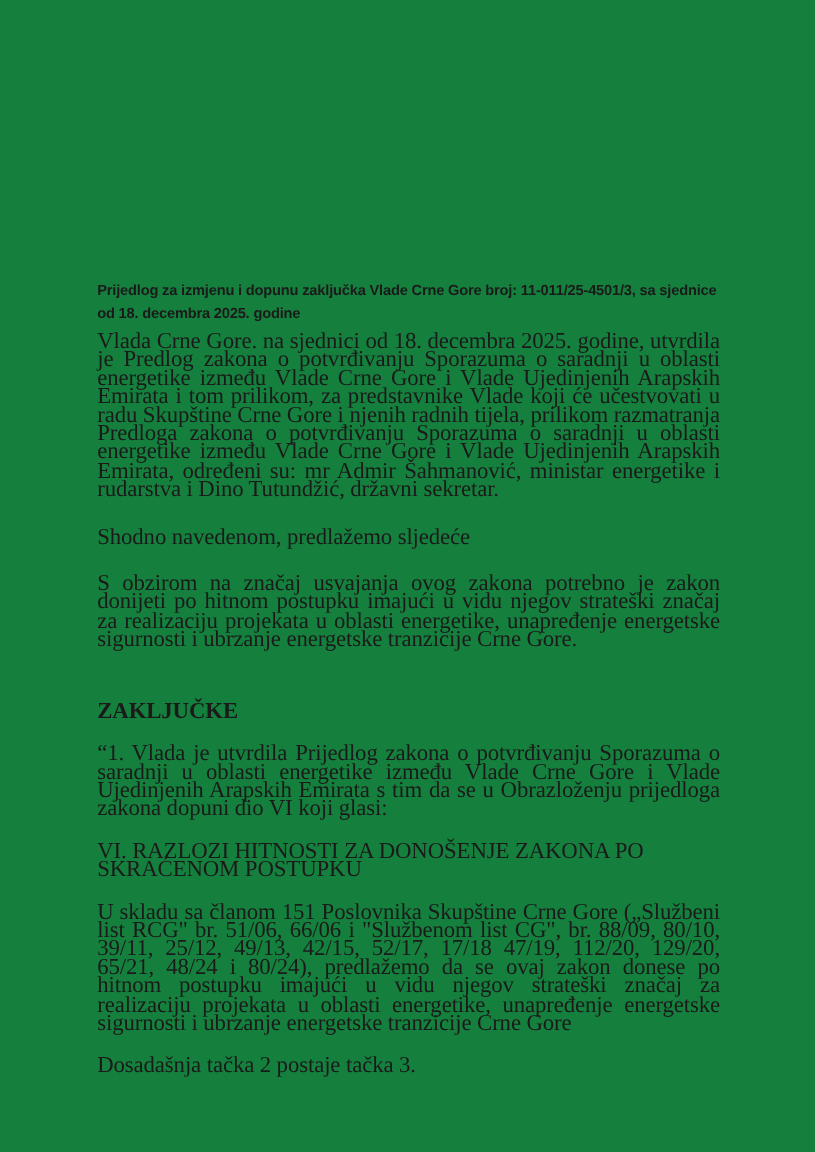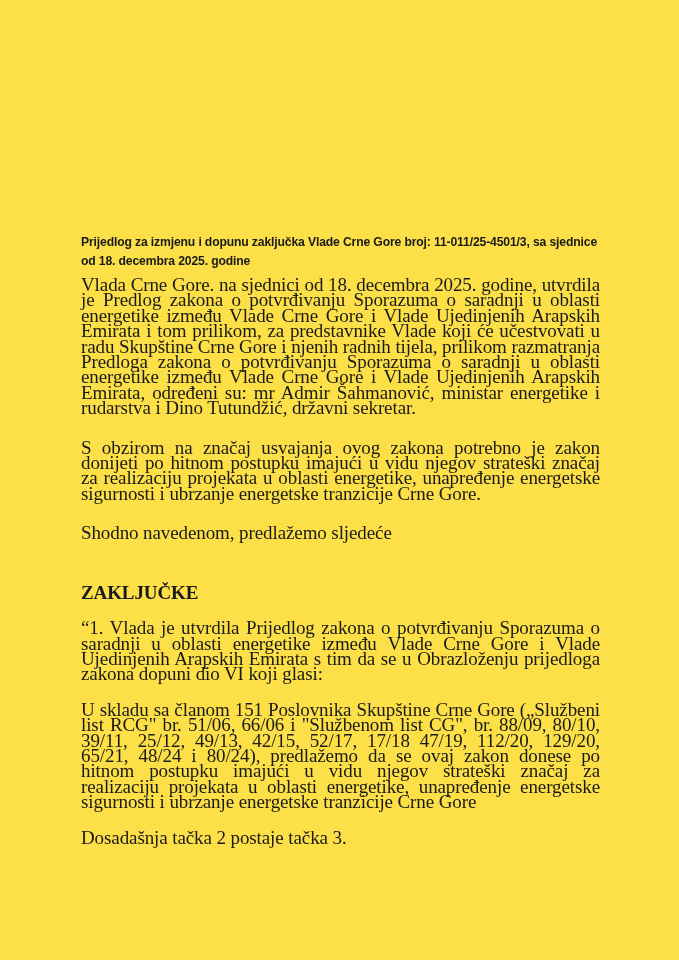--- a/index.html
+++ b/index.html
@@ -1,45 +1,46 @@
 <!DOCTYPE html>
 <html><head>
 <meta charset="utf-8">
 <style>
   html, body { margin: 0; padding: 0; background: #ffffff; }
   body { width: 679px; height: 960px; position: relative; overflow: hidden; color: #1a1a1a; }
-  .page { position: absolute; left: 0; top: 0; width: 679px; height: 960px; background: #fde047; }
+  .page { position: absolute; left: 0; top: 0; width: 679px; height: 960px; background: #15803d; }
   .content { position: absolute; left: 81px; top: 233px; width: 519px; }
   .title { font-family: "Liberation Sans", sans-serif; font-weight: bold; font-size: 12.2px; line-height: 19px; margin: 0 0 6px 0; letter-spacing: -0.15px; }
   .serif { font-family: "Liberation Serif", serif; font-size: 19px; line-height: 15.4px; letter-spacing: -0.1px; }
   p { margin: 0; }
   .justify { text-align: justify; }
   .gap-lg { margin-top: 24px; }
   .gap-md { margin-top: 20px; }
   .heading-center { text-align: left; font-weight: bold; margin-top: 44px; margin-bottom: 5px; }
 </style>
 </head>
 <body>
 
 <div class="page">
   <div class="content">
 
     <p class="title">Prijedlog za izmjenu i dopunu zaključka Vlade Crne Gore broj: 11-011/25-4501/3, sa sjednice od 18. decembra 2025. godine</p>
 
     <p class="serif justify">Vlada Crne Gore. na sjednici od 18. decembra 2025. godine, utvrdila je Predlog zakona o potvrđivanju Sporazuma o saradnji u oblasti energetike između Vlade Crne Gore i Vlade Ujedinjenih Arapskih Emirata i tom prilikom, za predstavnike Vlade koji će učestvovati u radu Skupštine Crne Gore i njenih radnih tijela, prilikom razmatranja  Predloga zakona o potvrđivanju Sporazuma o saradnji u oblasti energetike između Vlade Crne Gore i Vlade Ujedinjenih Arapskih Emirata, određeni su: mr Admir Šahmanović, ministar energetike i rudarstva i Dino Tutundžić, državni sekretar.</p>
 
+    <p class="serif gap-lg">Shodno navedenom, predlažemo sljedeće</p>
+
     <p class="serif justify gap-lg">S obzirom na značaj usvajanja ovog zakona potrebno je zakon donijeti po hitnom postupku imajući u vidu njegov strateški značaj za realizaciju projekata u oblasti energetike, unapređenje energetske sigurnosti i ubrzanje energetske tranzicije Crne Gore.</p>
-
-    <p class="serif gap-lg">Shodno navedenom, predlažemo sljedeće</p>
 
     <p class="serif heading-center">ZAKLJUČKE</p>
 
 
     <p class="serif justify gap-md">“1. Vlada je utvrdila Prijedlog zakona o potvrđivanju Sporazuma o saradnji u oblasti energetike između Vlade Crne Gore i Vlade Ujedinjenih Arapskih Emirata s tim da se u Obrazloženju prijedloga zakona dopuni dio VI koji glasi:</p>
 
+    <p class="serif gap-md">VI. RAZLOZI HITNOSTI ZA DONOŠENJE ZAKONA PO SKRAĆENOM POSTUPKU</p>
 
     <p class="serif justify gap-md">U skladu sa članom 151 Poslovnika Skupštine Crne Gore („Službeni list RCG" br. 51/06, 66/06 i "Službenom list CG", br. 88/09, 80/10, 39/11, 25/12, 49/13, 42/15, 52/17, 17/18 47/19, 112/20, 129/20, 65/21, 48/24 i 80/24), predlažemo da se ovaj zakon donese po hitnom postupku imajući u vidu njegov strateški značaj za realizaciju projekata u oblasti energetike, unapređenje energetske sigurnosti i ubrzanje energetske tranzicije Crne Gore</p>
 
 
 
     <p class="serif gap-md">Dosadašnja tačka 2 postaje tačka 3.</p>
 
   </div>
 </div>
 

